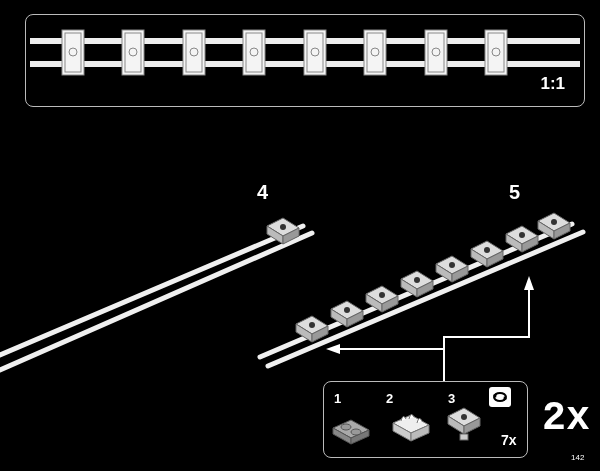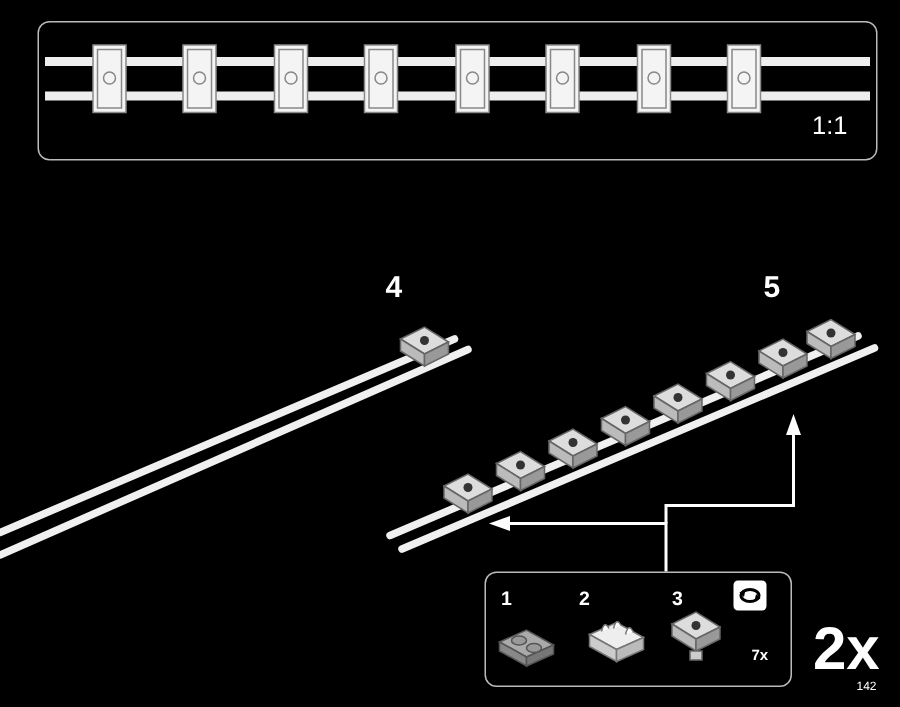--- a/index.html
+++ b/index.html
@@ -1,23 +1,23 @@
 <!DOCTYPE html>
 <html><head>
 <meta charset="utf-8">
 <style>
   html,body{margin:0;padding:0;background:#000;}
   body{width:600px;height:471px;position:relative;overflow:hidden;font-family:"Liberation Sans",sans-serif;color:#fff;}
   .abs{position:absolute;}
   .scale-box{left:25px;top:14px;width:560px;height:93px;border:1.5px solid #bbb;border-radius:8px;box-sizing:border-box;}
-  .scale-label{right:35px;top:74px;font-weight:normal;font-size:17px;}
+  .scale-label{right:35px;top:74px;font-weight:bold;font-size:17px;}
   .step-num{font-weight:bold;font-size:20px;}
   .parts-box{left:323px;top:381px;width:205px;height:77px;border:1.5px solid #bbb;border-radius:8px;box-sizing:border-box;}
   .part-idx{font-weight:bold;font-size:13px;}
-  .mult{font-weight:bold;font-size:10px;}
+  .mult{font-weight:bold;font-size:14px;}
   .big-mult{font-weight:bold;font-size:40px;line-height:1;}
   .page-num{font-size:8px;}
   svg{position:absolute;left:0;top:0;}
 </style>
 </head>
 <body>
 
 <div class="abs scale-box"></div>
 <svg width="600" height="471">
 
@@ -173,14 +173,14 @@
 <div class="abs part-idx" style="left:448px;top:391px;">3</div>
 <div class="abs" style="left:489px;top:387px;width:22px;height:20px;background:#fff;border-radius:3px;">
   <svg width="22" height="20" viewBox="0 0 22 20">
       <ellipse cx="11" cy="10" rx="6" ry="4" fill="none" stroke="#000" stroke-width="2"></ellipse>
       <polygon points="4,8 8,6 7,11" fill="#000"></polygon>
       <polygon points="18,12 14,14 15,9" fill="#000"></polygon>
     </svg>
 </div>
 <div class="abs mult" style="left:501px;top:432px;">7x</div>
 
-<div class="abs big-mult" style="left:542px;top:413px;">2x</div>
+<div class="abs big-mult" style="left:542px;top:399px;font-family:Liberation Mono, monospace;">2x</div>
 <div class="abs page-num" style="left:571px;top:453px;">142</div>
 
 </body></html>

